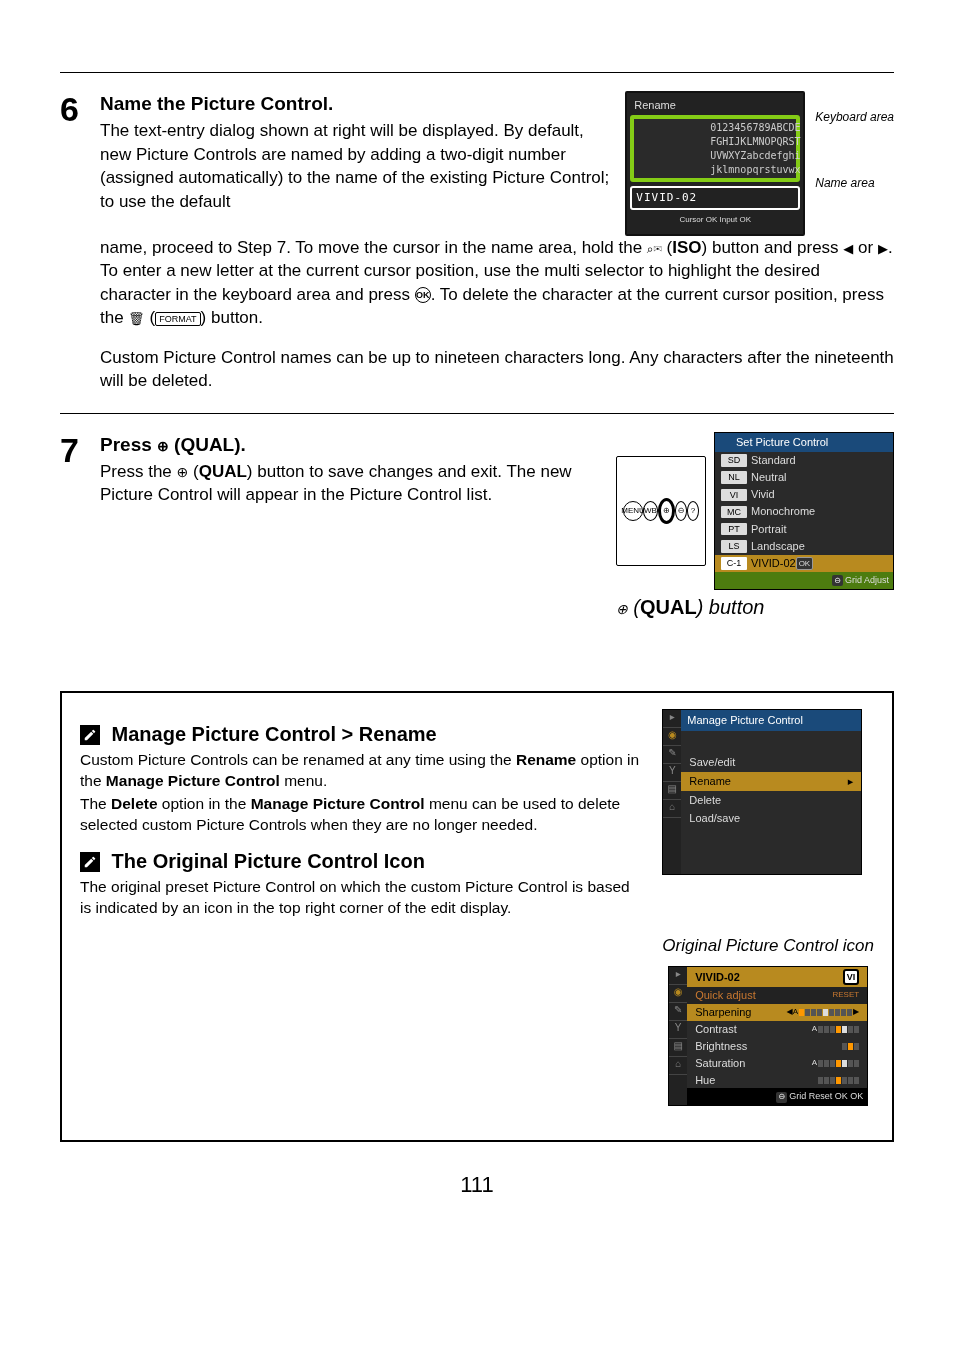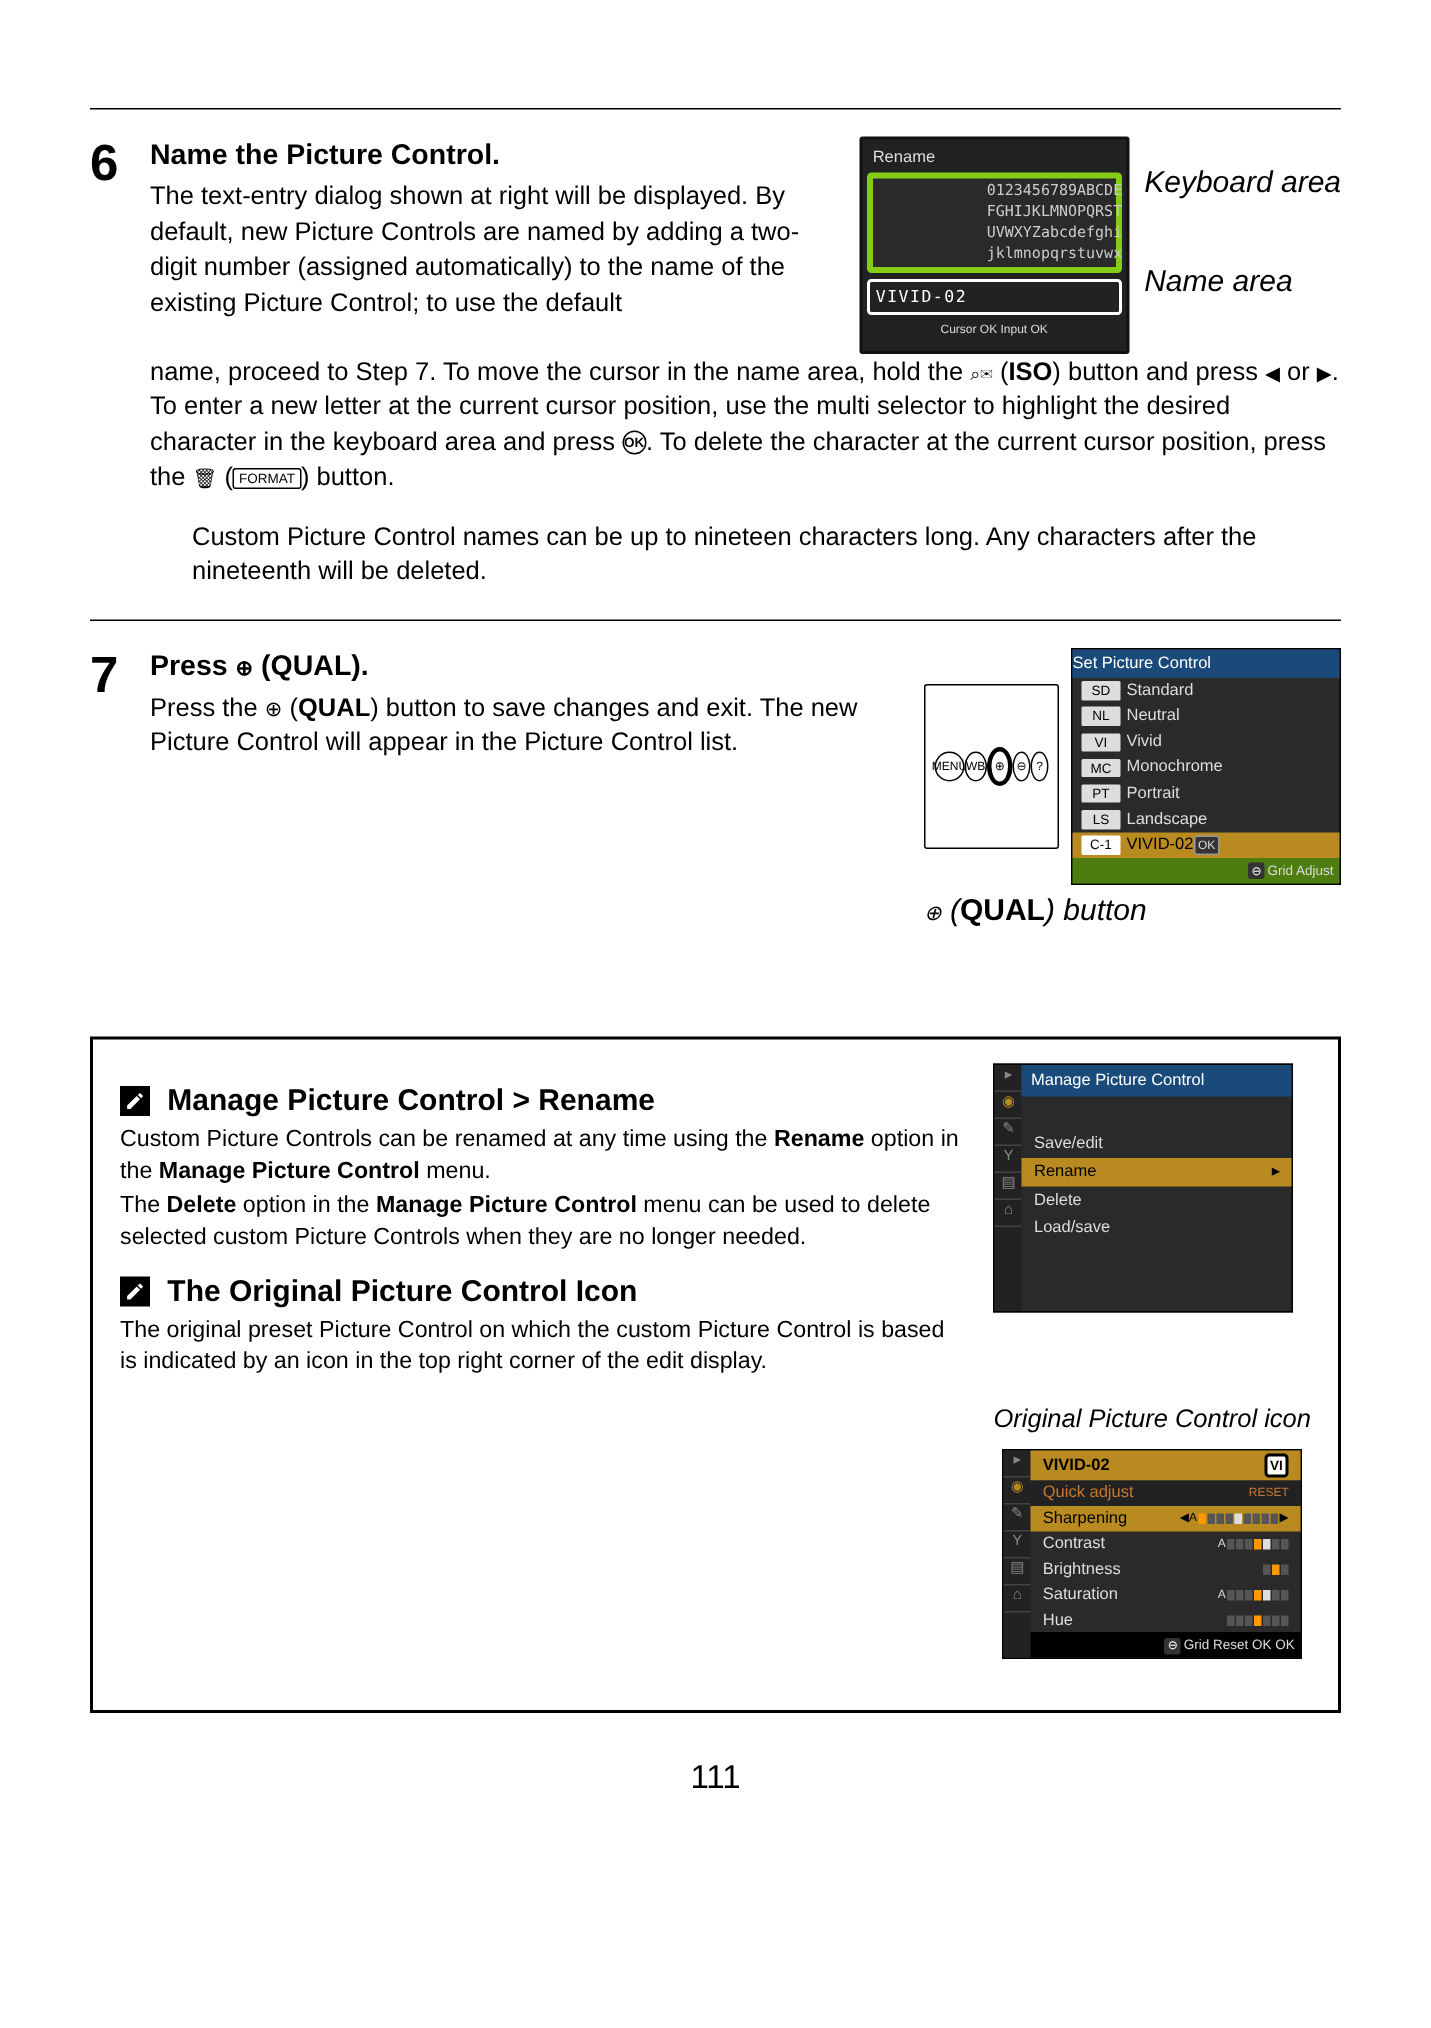--- a/index.html
+++ b/index.html
@@ -38,41 +38,41 @@
       background:#2a2a2a;
     }
     .kb-grid-row { display:flex; justify-content:center; }
     .kb-cell { width:10px; text-align:center; color:#ccc; font-size:10px; font-family: monospace;}
     .kb-name {
       border: 2px solid #fff; border-radius:3px; padding:2px 4px;
       color:#fff; font-family: monospace; letter-spacing:1px;
       text-align:left; font-size:11px;
     }
     .kb-footer { font-size:8px; text-align:center; color:#ddd; margin-top:4px;}
-    .kb-labels { display:flex; flex-direction:column; font-style: italic; font-size:20px; margin-left:10px;}
+    .kb-labels { display:flex; flex-direction:column; font-style: italic; font-size:12px; margin-left:10px;}
     .kb-label-kb { margin-top:18px; height:60px;}
     .kb-label-name { margin-top:6px;}
-    .para-block { margin-top: 16px; margin-left: 28px; }
+    .para-block { margin-top: 16px; }
     .press-row { display:flex; align-items:flex-start; }
     .press-text { flex:1; }
     
     .spc-container { display:flex; flex-direction:column; align-items:flex-start; }
     .spc-row { display:flex; align-items:center; }
     .buttons-diagram {
       width:90px; height:110px; border:1px solid #000; border-radius:2px;
       display:flex; flex-direction:row; align-items:center; justify-content:space-around;
       padding:6px; margin-right:8px; font-size:10px; background:#fff;
     }
     .btn-circle { border:1px solid #000; border-radius:50%; width:20px; height:20px; display:flex; align-items:center; justify-content:center; font-size:8px;}
     .btn-circle.big { width:26px; height:26px; border-width:3px;}
     .spc-screen {
       width:180px; background:#2a2a2a; color:#ddd; font-size:11px;
       border:1px solid #000; padding:0;
     }
-    .spc-header { background:#1a4a7a; color:#fff; padding:2px 0; font-size:11px;}
+    .spc-header { background:#1a4a7a; color:#fff; padding:2px 21px; font-size:11px;}
     .spc-item { padding:1px 6px; display:flex; align-items:center; }
     .spc-item.hl { background:#b88a1f; color:#000; }
     .spc-badge { display:inline-block; width:26px; font-size:9px; background:#ddd; color:#000; text-align:center; border-radius:1px; margin-right:4px; padding:0 2px;}
     .spc-item.hl .spc-badge { background:#fff; }
     .spc-ok { float:right; border:1px solid #999; font-size:8px; padding:0 2px; border-radius:2px; background:#333; color:#ddd;}
     .spc-footer { background:#4d7c0f; color:#ddd; font-size:9px; text-align:right; padding:2px 4px;}
     .qual-btn-label { font-size:20px; font-style: italic; margin-top:4px; margin-left:0px;}
     
     .info-box {
       border: 2px solid #000;

